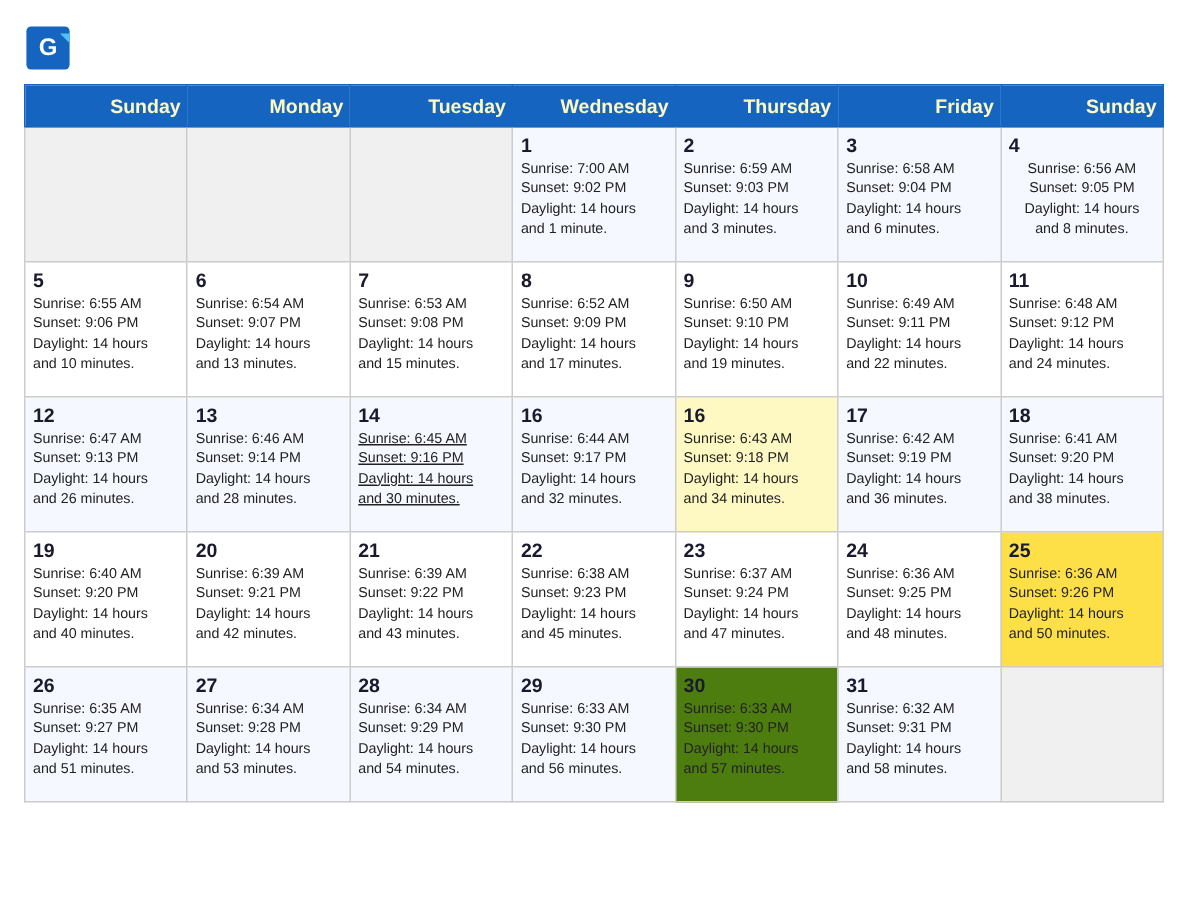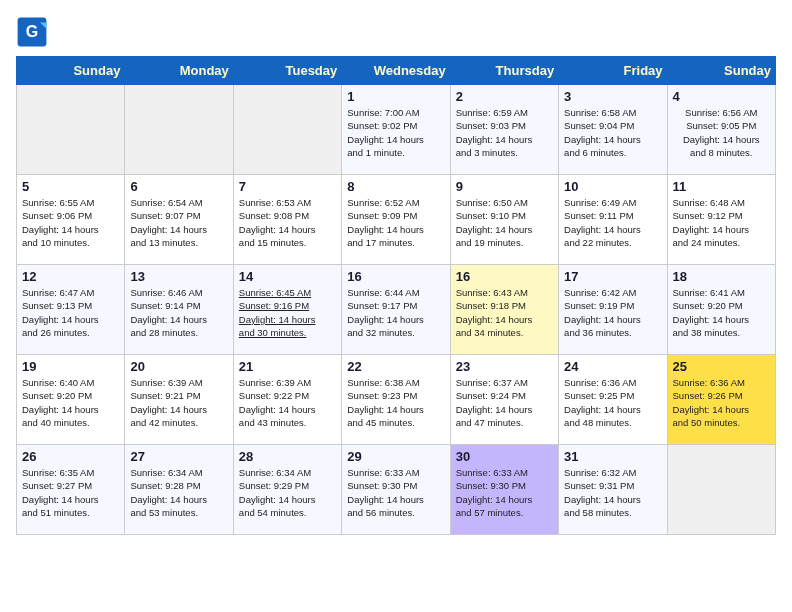--- a/index.html
+++ b/index.html
@@ -321,21 +321,21 @@
 Daylight: 14 hours
 and 54 minutes.</div>
         </td>
         <td style="background: rgb(245, 248, 255);">
           <div class="day-num">29</div>
           <div class="day-info" style="white-space: pre-line;">Sunrise: 6:33 AM
 Sunset: 9:30 PM
 Daylight: 14 hours
 and 56 minutes.</div>
         </td>
-        <td style="background: #c4b5fd; margin-left: 32px;">
+        <td style="background: #4d7c0f; margin-left: 32px;">
           <div class="day-num">30</div>
           <div class="day-info" style="white-space: pre-line;">Sunrise: 6:33 AM
 Sunset: 9:30 PM
 Daylight: 14 hours
 and 57 minutes.</div>
         </td>
         <td style="background: rgb(245, 248, 255);">
           <div class="day-num">31</div>
           <div class="day-info" style="white-space: pre-line;">Sunrise: 6:32 AM
 Sunset: 9:31 PM

